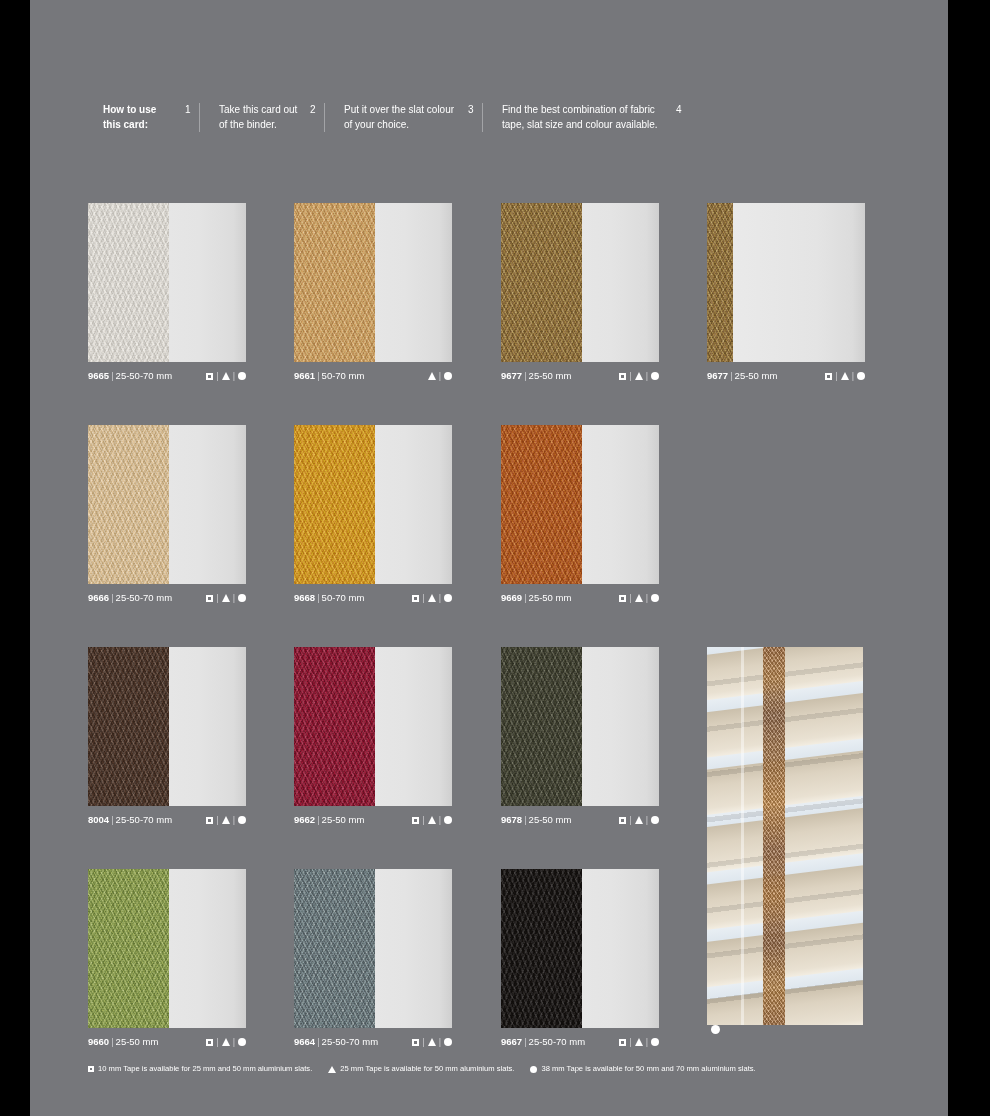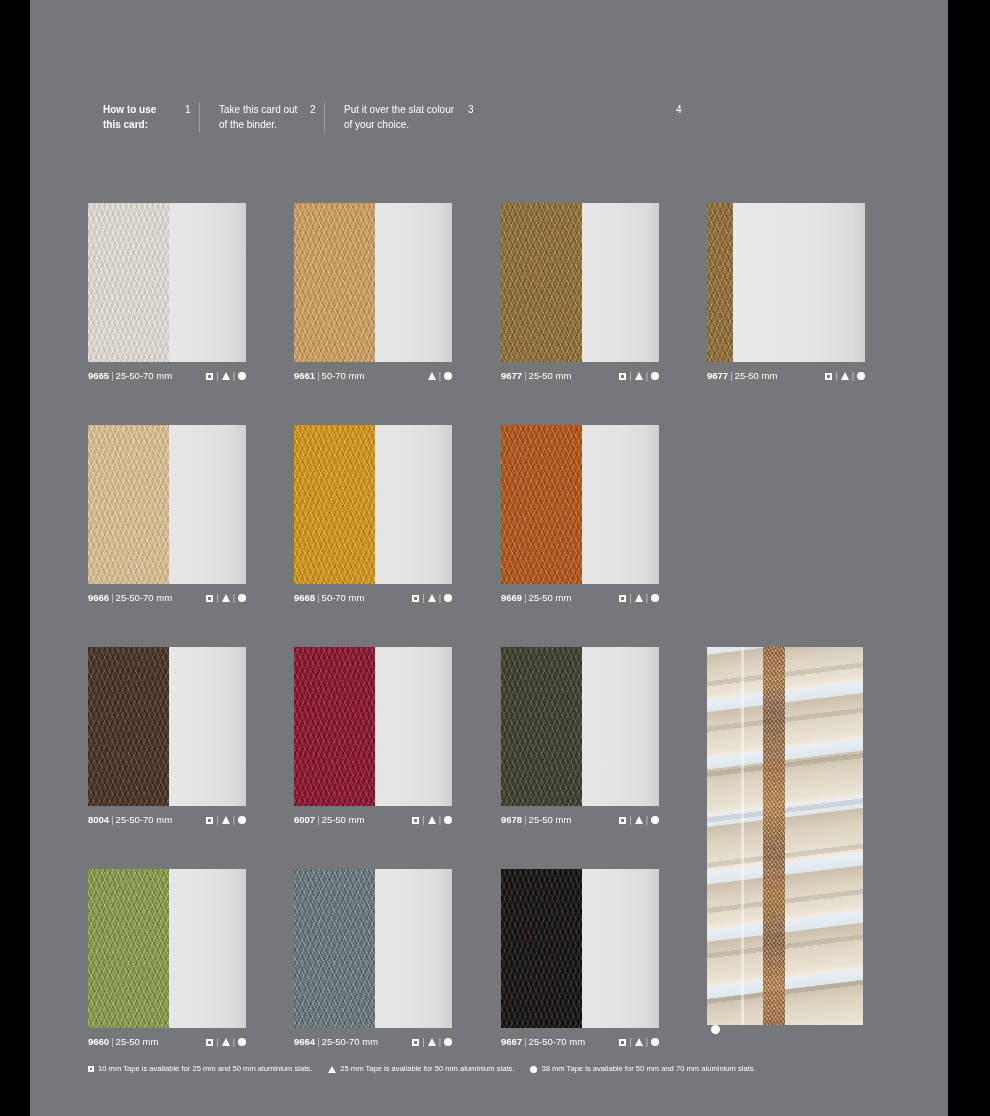--- a/index.html
+++ b/index.html
@@ -253,20 +253,22 @@
       <span class="txt">Take this card out
 of the binder.</span>
     </div>
     <div class="step s2">
       <span class="num">2</span>
       <span class="txt">Put it over the slat colour
 of your choice.</span>
     </div>
     <div class="step s3">
       <span class="num">3</span>
+      <span class="txt">Find the best combination of fabric
+tape, slat size and colour available.</span>
     </div>
     <div class="step s4">
       <span class="num">4</span>
     </div>
   </div>
 
   <div id="grid">
       <div class="row">
         <div class="cell c0">
           <div class="swatch">
@@ -408,21 +410,21 @@
         </div>
         <div class="cell c1">
           <div class="swatch">
             <div class="slat"></div>
             <div class="tape" style="background: rgb(142, 20, 48);">
               <div class="chev"></div>
               <div class="chev2"></div>
               <div class="weave"></div>
             </div>
           </div>
-          <div class="caption"><span class="code">6007</span><span class="sep">|</span><span class="size">25-50 mm</span><span class="icons">
+          <div class="caption"><span class="code">9662</span><span class="sep">|</span><span class="size">25-50 mm</span><span class="icons">
               <span class="ic-sq"></span>
               <span class="bar">|</span>
               <span class="ic-tri"></span>
               <span class="bar">|</span>
               <span class="ic-cir"></span>
             </span></div>
         </div>
         <div class="cell c2">
           <div class="swatch">
             <div class="slat"></div>

